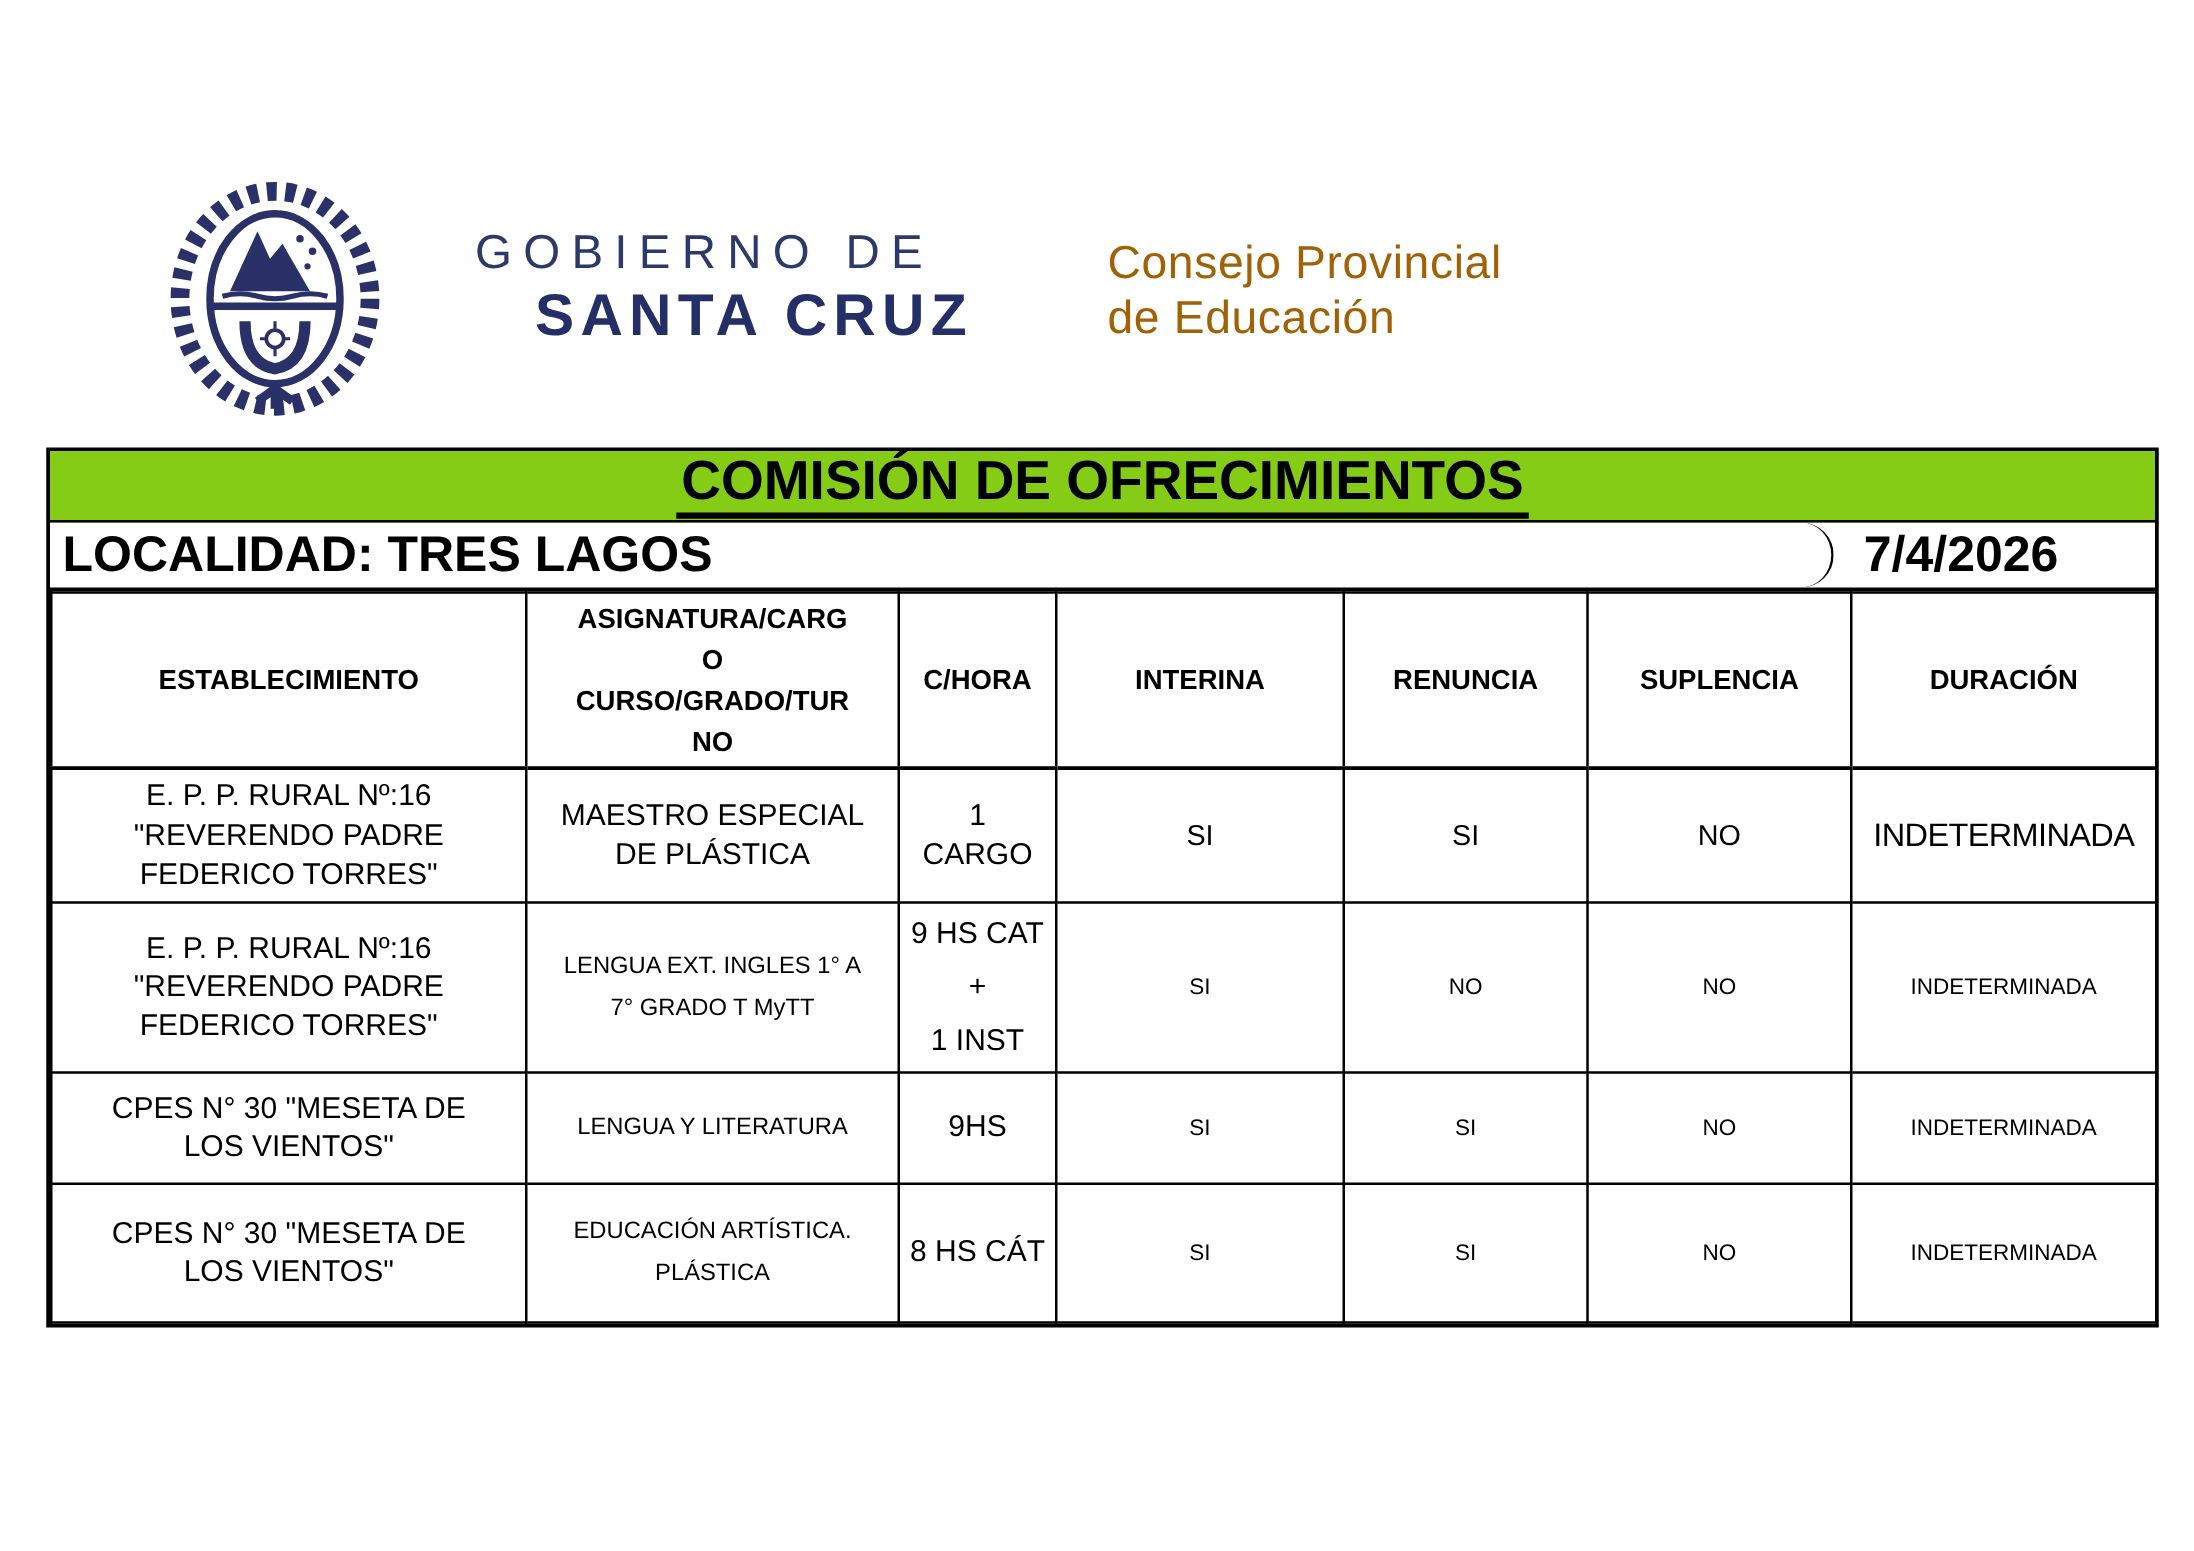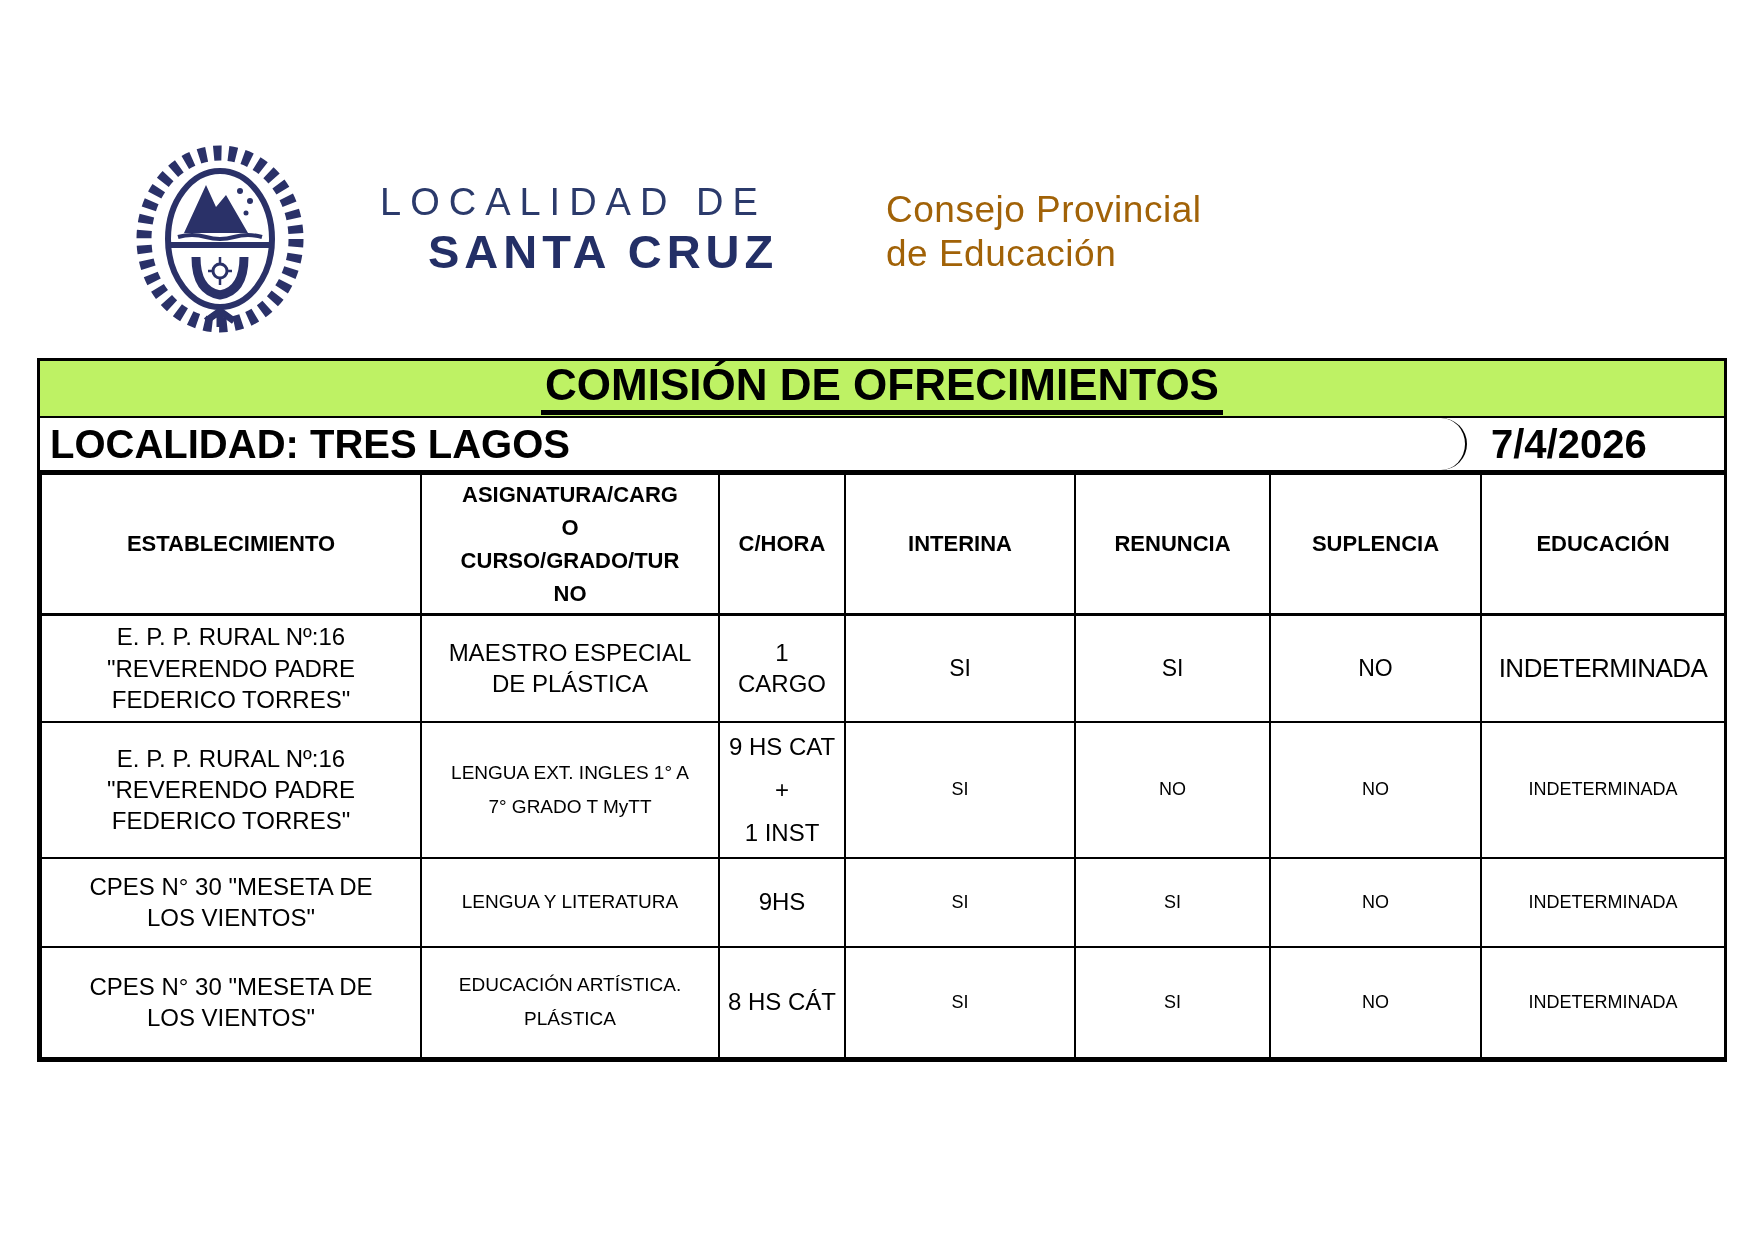--- a/index.html
+++ b/index.html
@@ -10,21 +10,21 @@
   .logo{position:absolute;left:122px;top:145px;width:196px;height:188px;}
   .gob-block{position:absolute;left:380px;top:183px;line-height:1;}
   .gob-line1{font-size:38px;font-weight:400;letter-spacing:9px;color:#2b3a6b;}
   .gob-line2{font-size:47px;font-weight:700;letter-spacing:5px;color:#232f66;margin-top:7px;margin-left:48px;}
   .consejo-block{position:absolute;left:886px;top:188px;line-height:1.18;
                  font-size:37px;font-weight:500;color:#a16207;letter-spacing:0.5px;}
 
   
   .sheet{position:absolute;left:37px;top:358px;width:1690px;box-sizing:border-box;
          border:3px solid #000;background:#fff;}
-  .title-bar{height:57px;background:#bef264;border-bottom:2px solid #000;
+  .title-bar{height:57px;background:#84cc16;border-bottom:2px solid #000;
              display:flex;align-items:center;justify-content:center;box-sizing:border-box;}
   .title-text{font-size:44px;font-weight:700;color:#000;border-bottom:5px solid #000;
               padding:0 4px 1px 4px;line-height:1.05;}
   .loc-row{display:flex;height:55px;border-bottom:3px solid #000;box-sizing:border-box;}
   .loc-cell{width:1427px;box-sizing:border-box;border-right:2px solid #000;
             display:flex;align-items:center;font-size:40px;font-weight:700;padding-left:10px;border-radius:26px;}
   .date-cell{flex:1;display:flex;align-items:center;font-size:40px;font-weight:700;padding-left:24px;}
 
   table.grid{border-collapse:collapse;table-layout:fixed;width:100%;}
   table.grid th,table.grid td{border:2px solid #000;text-align:center;vertical-align:middle;
@@ -67,21 +67,21 @@
       <circle cx="98" cy="126" r="7" stroke-width="3"></circle>
       <line x1="98" y1="112" x2="98" y2="118" stroke-width="2.5"></line>
       <line x1="98" y1="134" x2="98" y2="140" stroke-width="2.5"></line>
       <line x1="86" y1="126" x2="91" y2="126" stroke-width="2.5"></line>
       <line x1="105" y1="126" x2="110" y2="126" stroke-width="2.5"></line>
       <path d="M84 176 L98 166 L112 176 M98 166 L98 182" stroke-width="7"></path>
     </g>
   </svg>
 
   <div class="gob-block">
-    <div class="gob-line1">LOCALIDAD DE</div>
+    <div class="gob-line1">GOBIERNO DE</div>
     <div class="gob-line2">SANTA CRUZ</div>
   </div>
 
   <div class="consejo-block" style="white-space:pre-line">Consejo Provincial
 de Educación</div>
 
   <div class="sheet">
 
     <div class="title-bar">
       <span class="title-text">COMISIÓN DE OFRECIMIENTOS</span>
@@ -106,21 +106,21 @@
           <tr class="hdr">
         <th>ESTABLECIMIENTO</th>
         <th>ASIGNATURA/CARG
 O
 CURSO/GRADO/TUR
 NO</th>
         <th>C/HORA</th>
         <th>INTERINA</th>
         <th>RENUNCIA</th>
         <th>SUPLENCIA</th>
-        <th>EDUCACIÓN</th>
+        <th>DURACIÓN</th>
       </tr>
 
       <tr class="data r1 r-large">
         <td class="estab">E. P. P. RURAL Nº:16
 "REVERENDO PADRE
 FEDERICO TORRES"</td>
         <td class="asig">MAESTRO ESPECIAL
 DE PLÁSTICA</td>
         <td class="chora">1
 CARGO</td>

